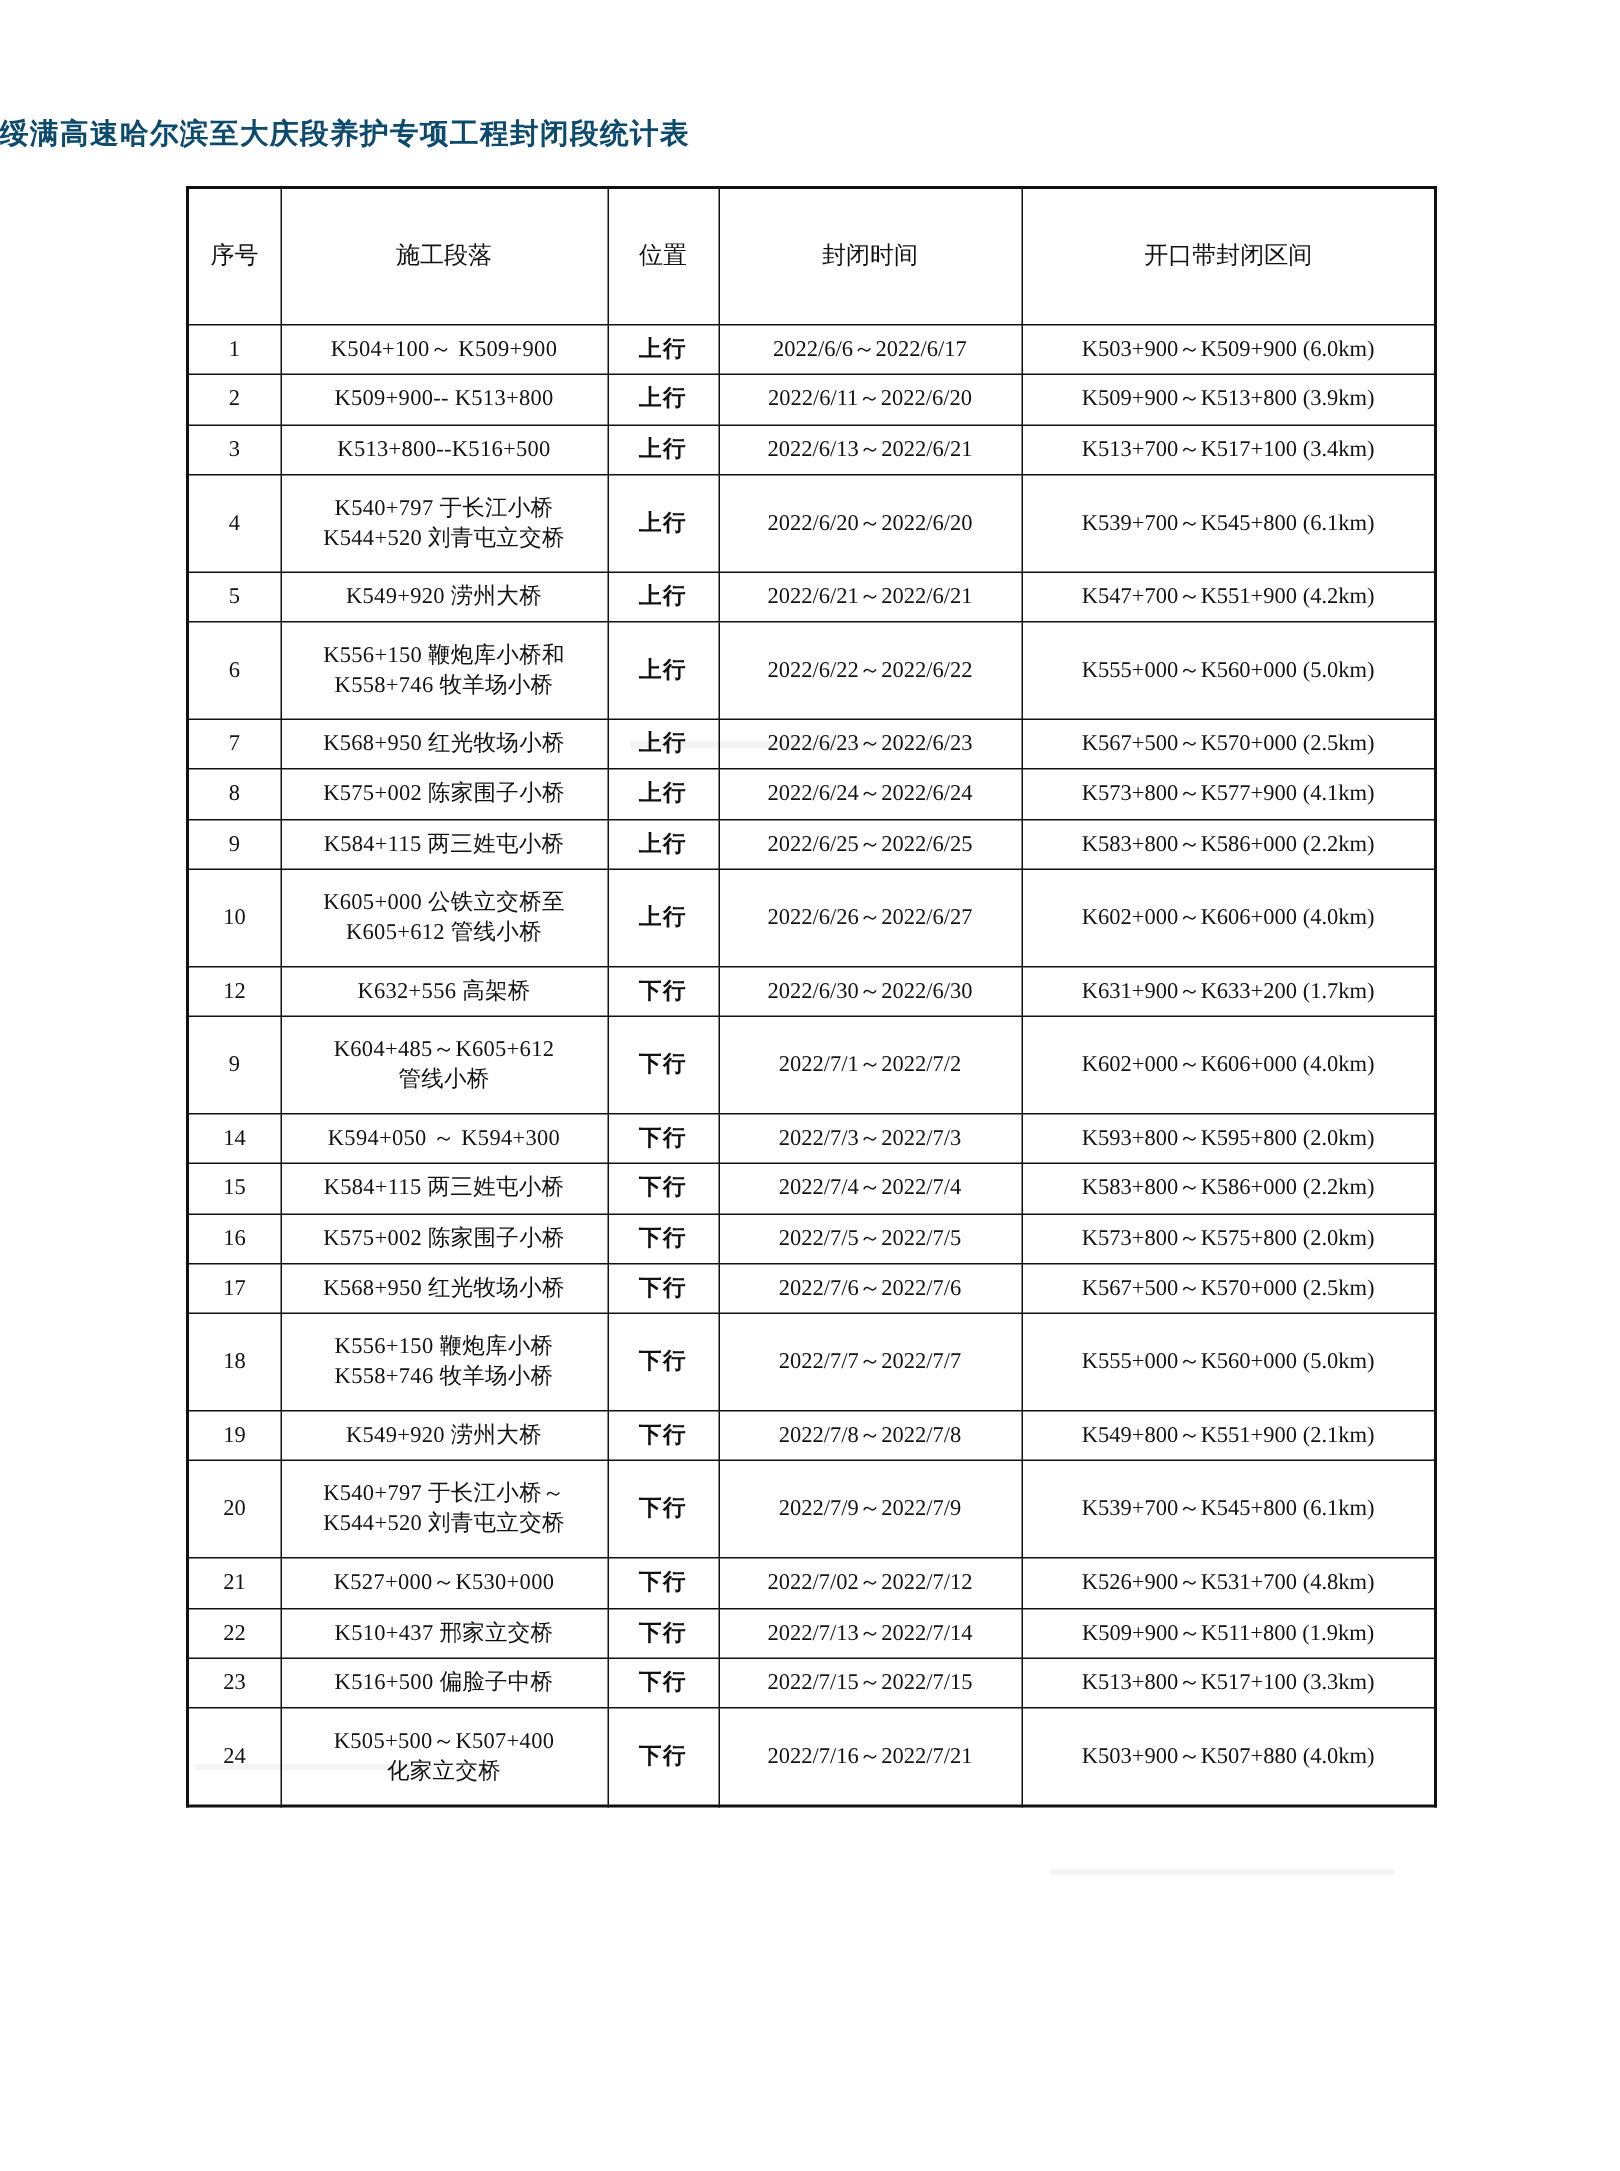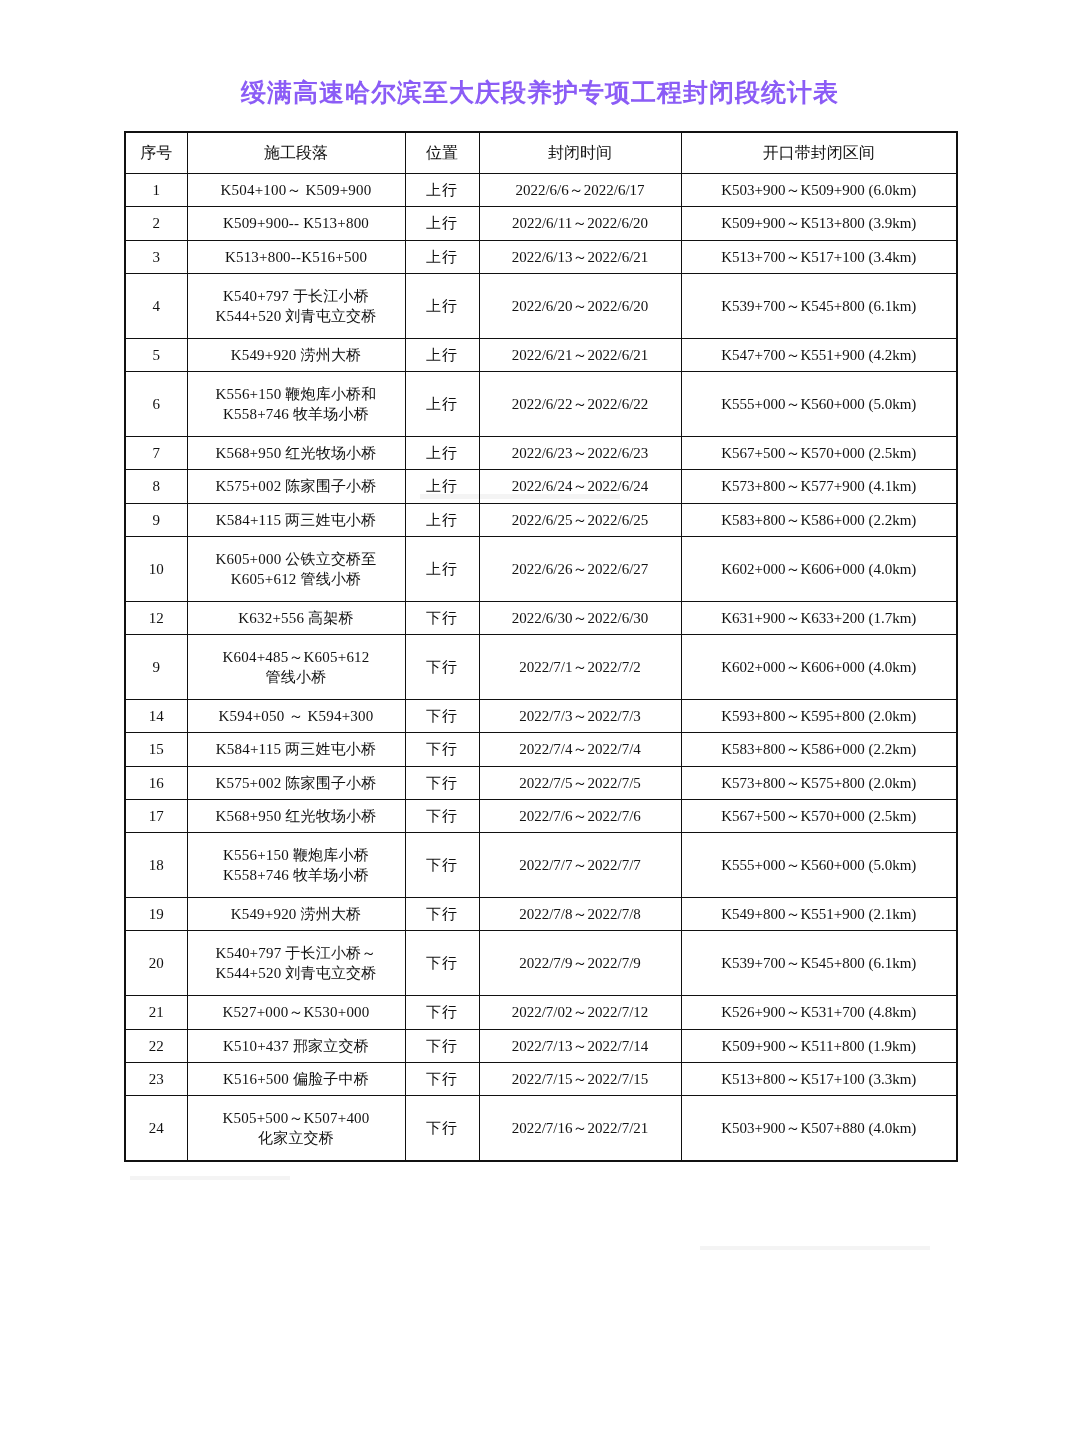--- a/index.html
+++ b/index.html
@@ -16,28 +16,28 @@
     overflow: hidden;
   }
   .page {
     width: 1080px;
     height: 1447px;
     position: relative;
     box-sizing: border-box;
     padding: 0;
   }
   .doc-title {
-    text-align: center;
-    font-size: 25px;
+    text-align: left;
+    font-size: 19px;
     font-weight: bold;
     letter-spacing: 1px;
     margin-top: 76px;
     margin-bottom: 22px;
     font-family: "Liberation Serif", "DejaVu Serif", serif;
-    color: #8b5cf6;
+    color: #0c4a6e;
   }
   .table-wrap {
     margin: 0 auto;
     width: 832px;
   }
   table.closure-table {
     border-collapse: collapse;
     width: 832px;
     table-layout: fixed;
     border: 2px solid #111;
@@ -50,32 +50,32 @@
     font-size: 15px;
     padding: 6px 2px;
     line-height: 1.35;
     font-family: "Liberation Serif", "DejaVu Serif", serif;
     color: #111;
   }
   table.closure-table thead th {
     font-size: 16px;
     font-weight: normal;
     height: 40px;
-    padding: 0 2px;
+    padding: 25px 2px;
     margin-top: 21px;
   }
   col.c-seq   { width: 62px; }
   col.c-sec   { width: 218px; }
   col.c-dir   { width: 74px; }
   col.c-time  { width: 202px; }
   col.c-range { width: 276px; }
 
   td.seq { font-size: 15px; }
   td.section { font-size: 15px; letter-spacing: 0.2px; }
-  td.direction { font-size: 15px; letter-spacing: 1px; }
+  td.direction { font-size: 15px; letter-spacing: 1px; font-weight: bold; }
   td.time { font-size: 15px; }
   td.range { font-size: 15px; }
   .row-tall td { height: 52px; }
   .two-line { white-space: pre-line; }
   
   .smudge {
     position: absolute;
     background: rgba(0,0,0,0.045);
     pointer-events: none;
   }

